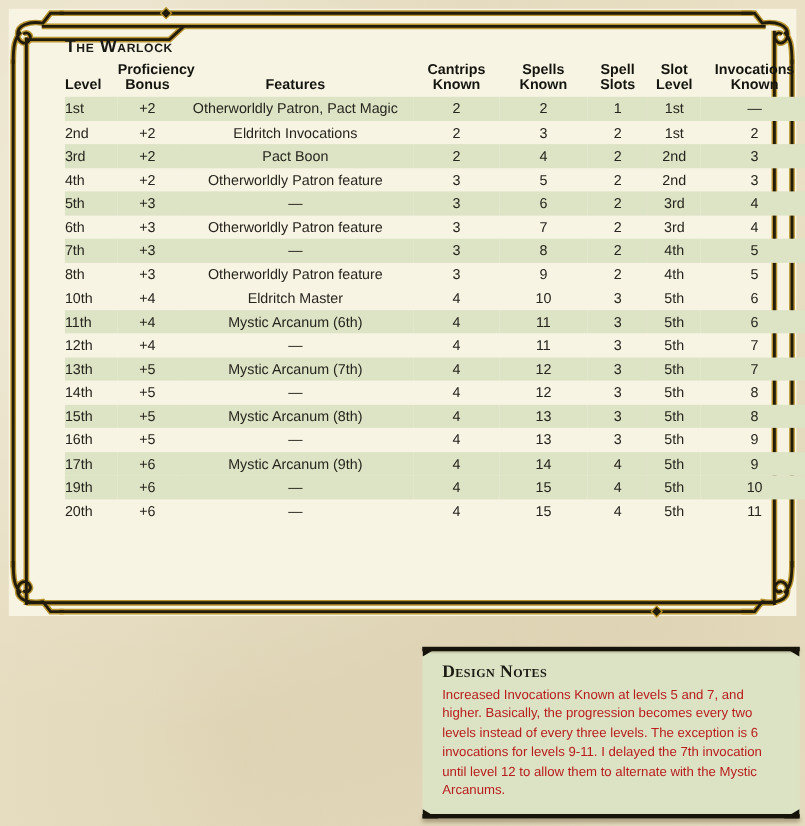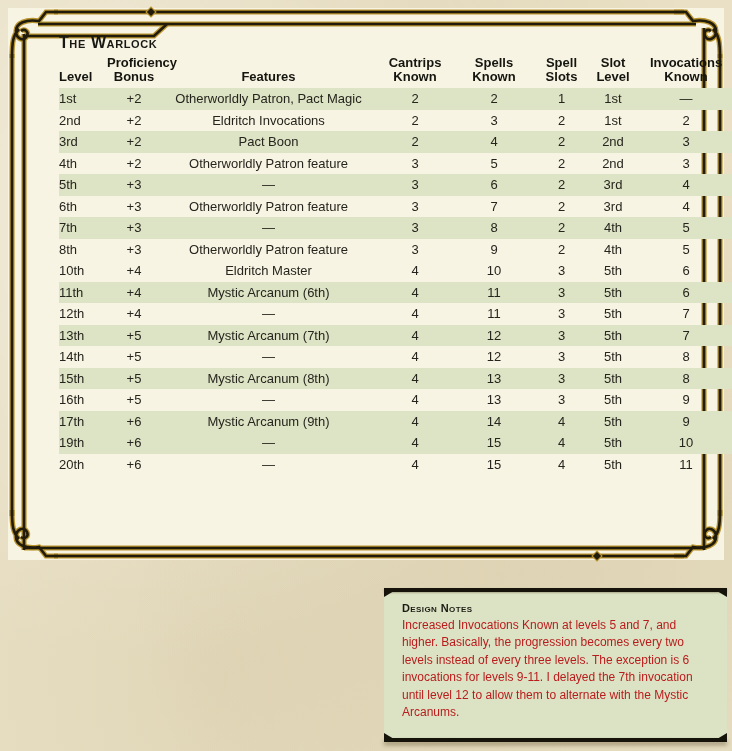--- a/index.html
+++ b/index.html
@@ -52,22 +52,22 @@
   .bar-bottom{box-shadow:0 3px 4px rgba(70,58,22,.45);}
   .bar i{position:absolute;display:block;width:15px;height:9px;background:#16130a;}
   .bar-top i.wl{left:0;top:0;clip-path:polygon(0 0,100% 0,0 100%);}
   .bar-top i.wr{right:0;top:0;clip-path:polygon(0 0,100% 0,100% 100%);}
   .bar-bottom i.wl{left:0;bottom:0;clip-path:polygon(0 0,0 100%,100% 100%);}
   .bar-bottom i.wr{right:0;bottom:0;clip-path:polygon(100% 0,100% 100%,0 100%);}
   .notes-body{
     background:var(--notes_bg,#dce3c5);padding:10px 16px 13px 18px;min-height:123px;
   }
   .notes-body h2{
-    margin:0 0 3px 0;font-size:11px;font-weight:bold;color:#1b1b13;
-    font-variant:small-caps;letter-spacing:.4px;
+    margin:0 0 3px 0;font-size:16px;font-weight:bold;color:#1b1b13;
+    font-variant:small-caps;letter-spacing:.4px;font-family:Liberation Serif, serif;
   }
   .notes-body p{margin:0;font-size:12px;line-height:17.4px;color:#b91c1c;}
 </style>
 </head>
 <body>
 
 <div class="frame">
   <svg class="frame-border" width="716" height="552" viewBox="0 0 716 552">
     <defs>
       <g id="cnr">

